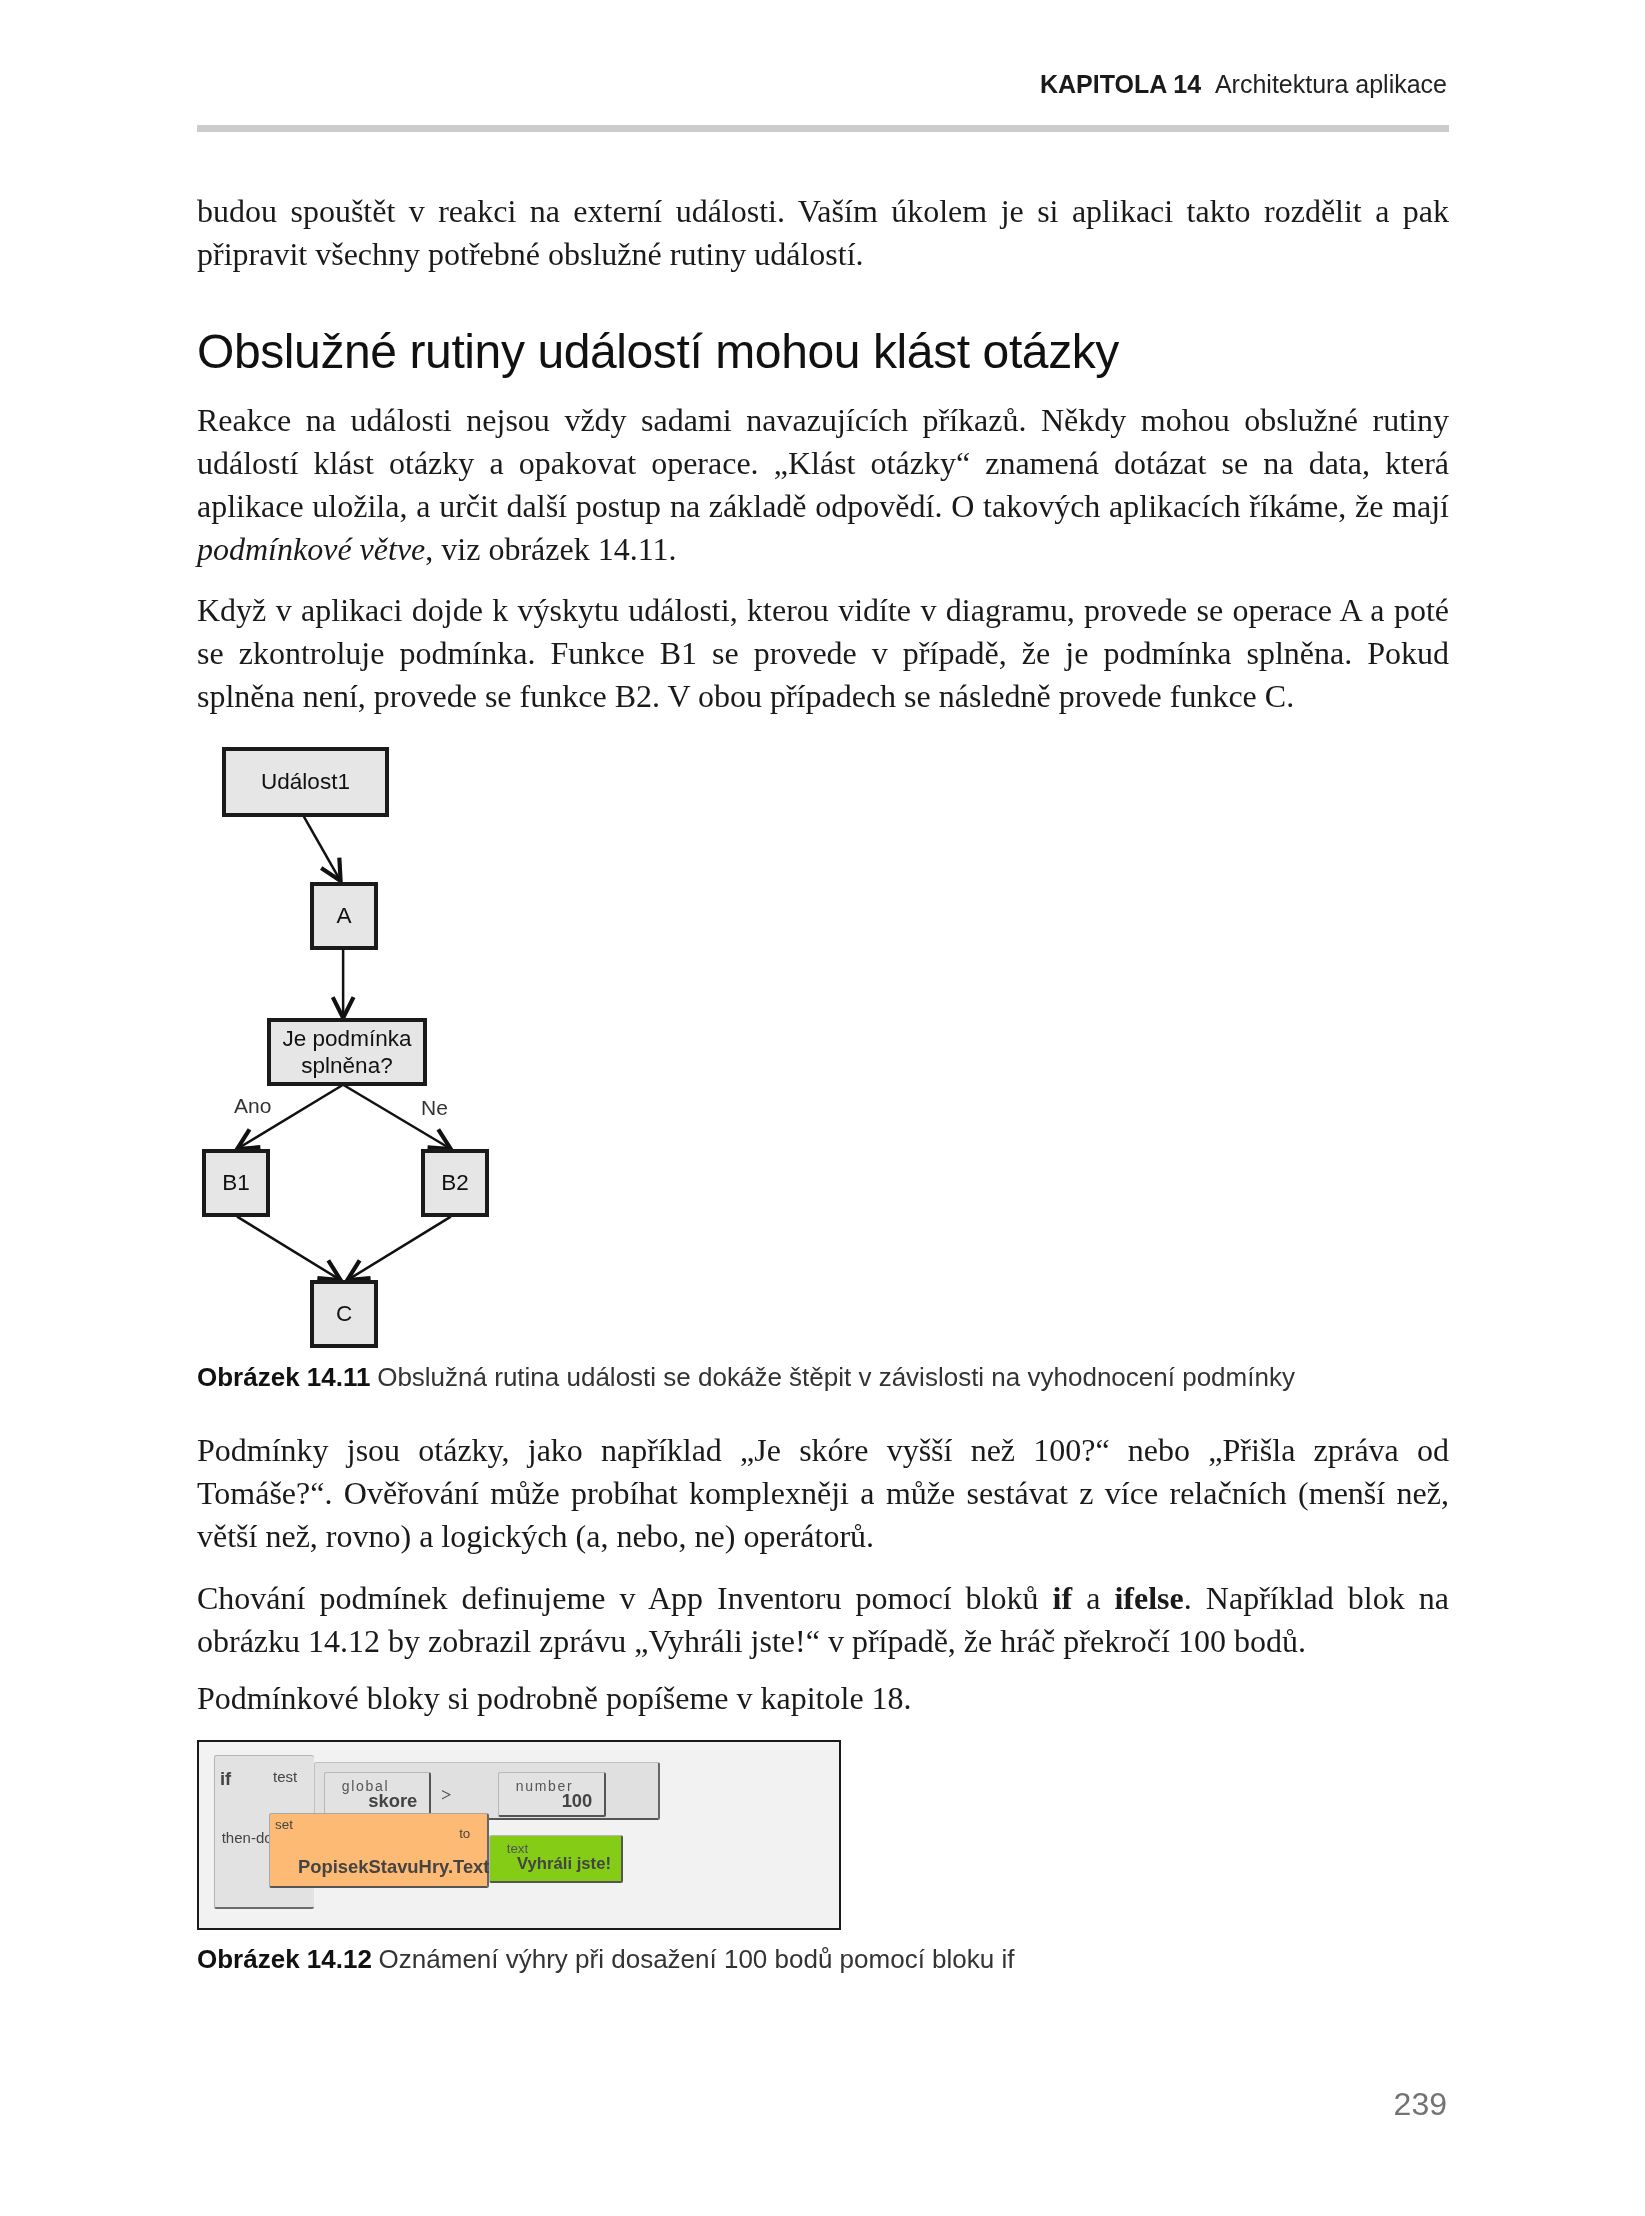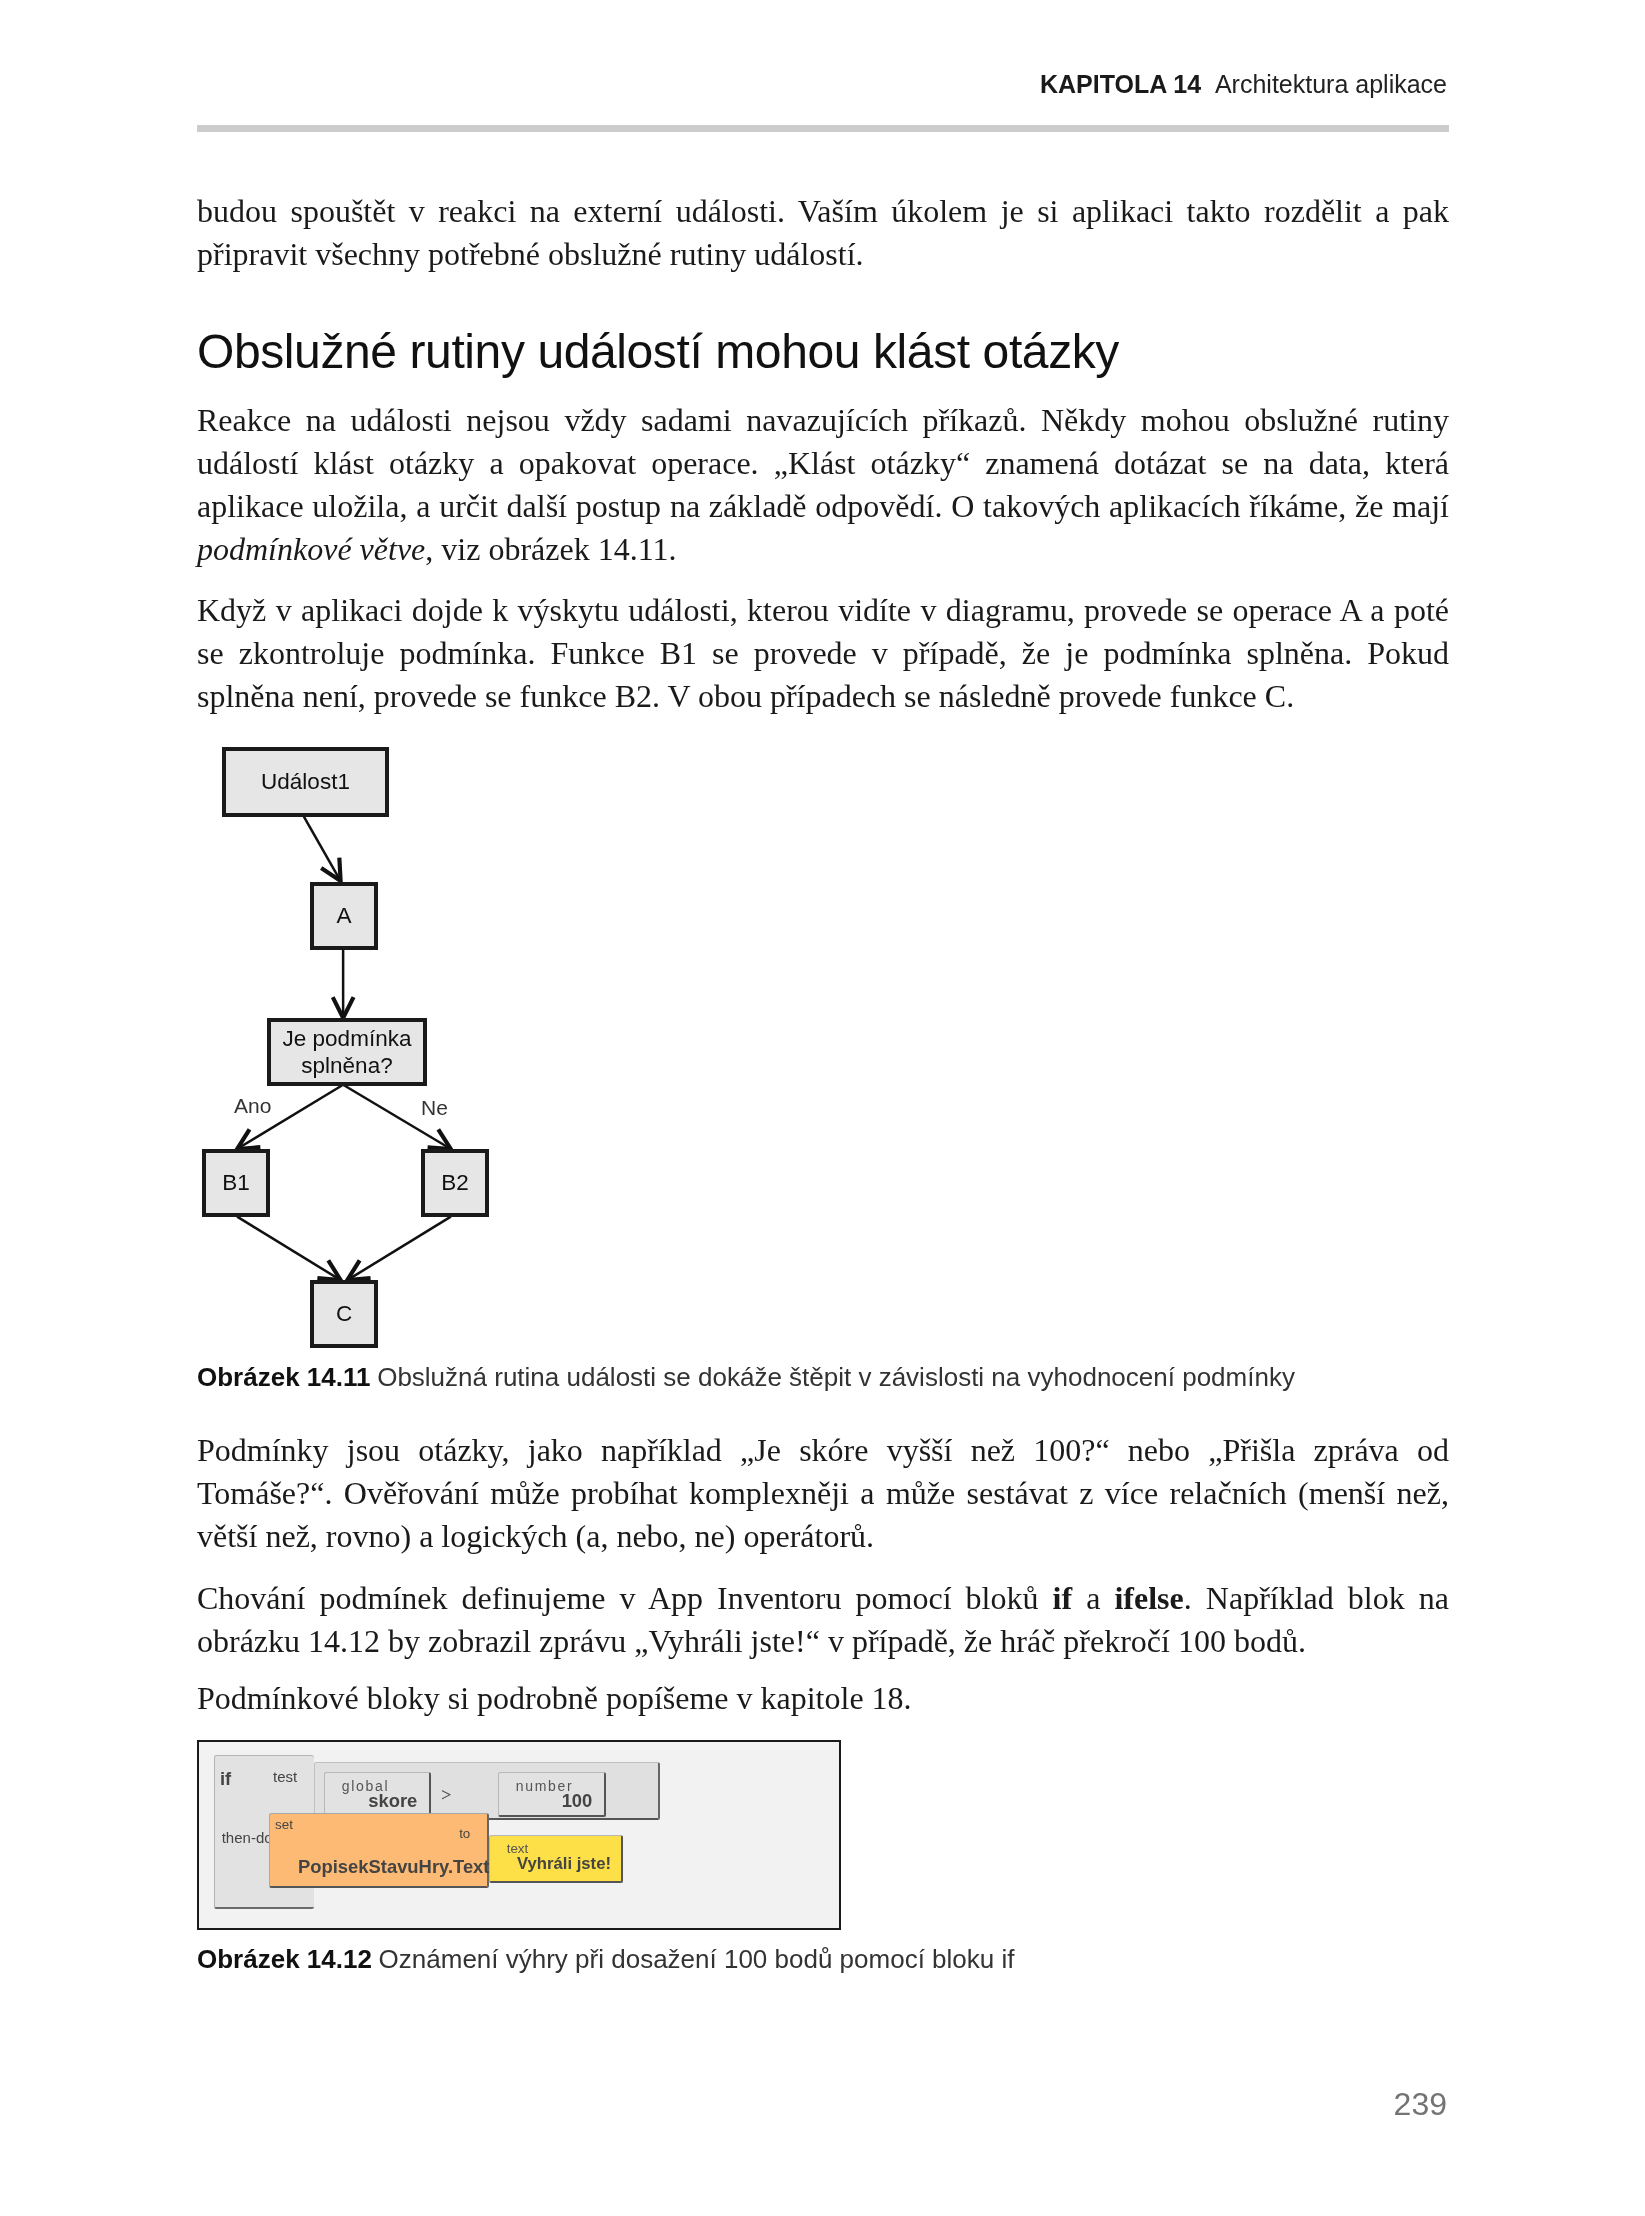--- a/index.html
+++ b/index.html
@@ -31,21 +31,21 @@
   .cmp-blk { left: 115px; top: 20px; width: 346px; height: 58px; background: #e0e0e0; border: 1.7px solid #c0c0c0; border-bottom: 2.5px solid #555; border-right: 2.5px solid #666; }
   .var-blk { left: 125px; top: 30px; width: 107px; height: 45px; background: #e2e2e2; border: 1.7px solid #b8b8b8; border-bottom: 2.5px solid #555; border-right: 2.5px solid #555; }
   .num-blk { left: 299px; top: 30px; width: 108px; height: 45px; background: #e2e2e2; border: 1.7px solid #b8b8b8; border-bottom: 2.5px solid #555; border-right: 2.5px solid #555; }
   .small-lbl { position: absolute; font-size: 14px; color: #555; letter-spacing: 1.7px; top: 5px; left: 16.7px; }
   .big-val { position: absolute; font-size: 18.4px; font-weight: bold; color: #444; bottom: 3.3px; right: 11.7px; }
   .gt { position: absolute; left: 242px; top: 43px; font-size: 18.4px; font-weight: bold; color: #555; }
   .set-blk { left: 70px; top: 71px; width: 220px; height: 75px; background: #fdba74; border: 1.7px solid #a8a8a8; border-bottom: 2.5px solid #555; border-right: 2.5px solid #666; }
   .set-label { position: absolute; left: 5px; top: 3.3px; font-size: 13.4px; color: #444; }
   .set-prop { position: absolute; left: 28px; bottom: 8.3px; font-size: 18.4px; font-weight: bold; color: #444; }
   .to-label { position: absolute; right: 16.7px; top: 11.7px; font-size: 13.4px; color: #444; }
-  .text-blk { left: 290px; top: 93px; width: 134px; height: 48px; background: #fde047; border: 1.7px solid #b8b8b8; border-bottom: 2.5px solid #555; border-right: 2.5px solid #555; }
+  .text-blk { left: 290px; top: 93px; width: 134px; height: 48px; background: #84cc16; border: 1.7px solid #b8b8b8; border-bottom: 2.5px solid #555; border-right: 2.5px solid #555; }
   .text-lbl { position: absolute; left: 16.7px; top: 5px; font-size: 13.4px; color: #555; }
   .text-val { position: absolute; right: 10px; bottom: 6.7px; font-size: 16.7px; font-weight: bold; color: #444; }
   b.inl { font-weight: bold; }
   i.inl { font-style: italic; }
 </style>
 </head>
 <body>
 
 <div class="hdr">
   <b>KAPITOLA 14</b>

